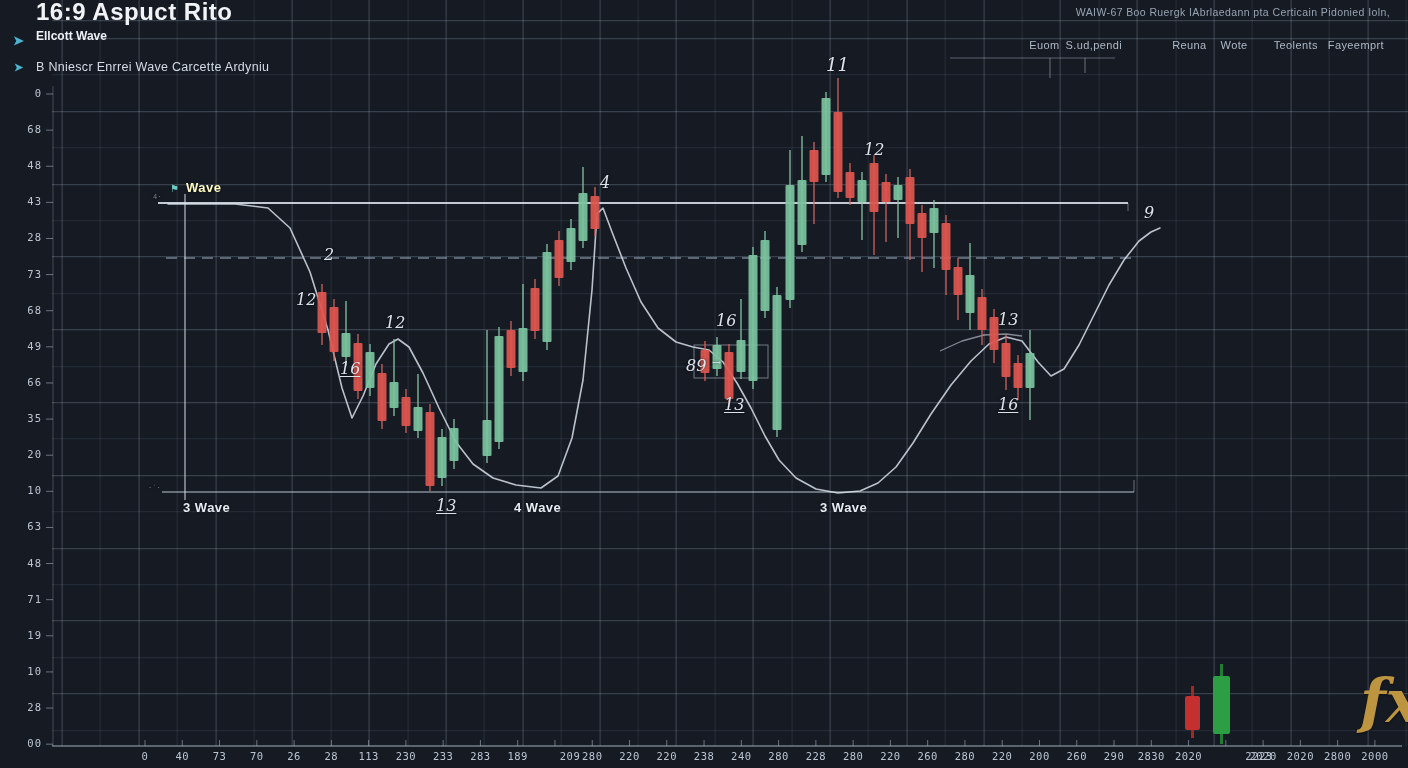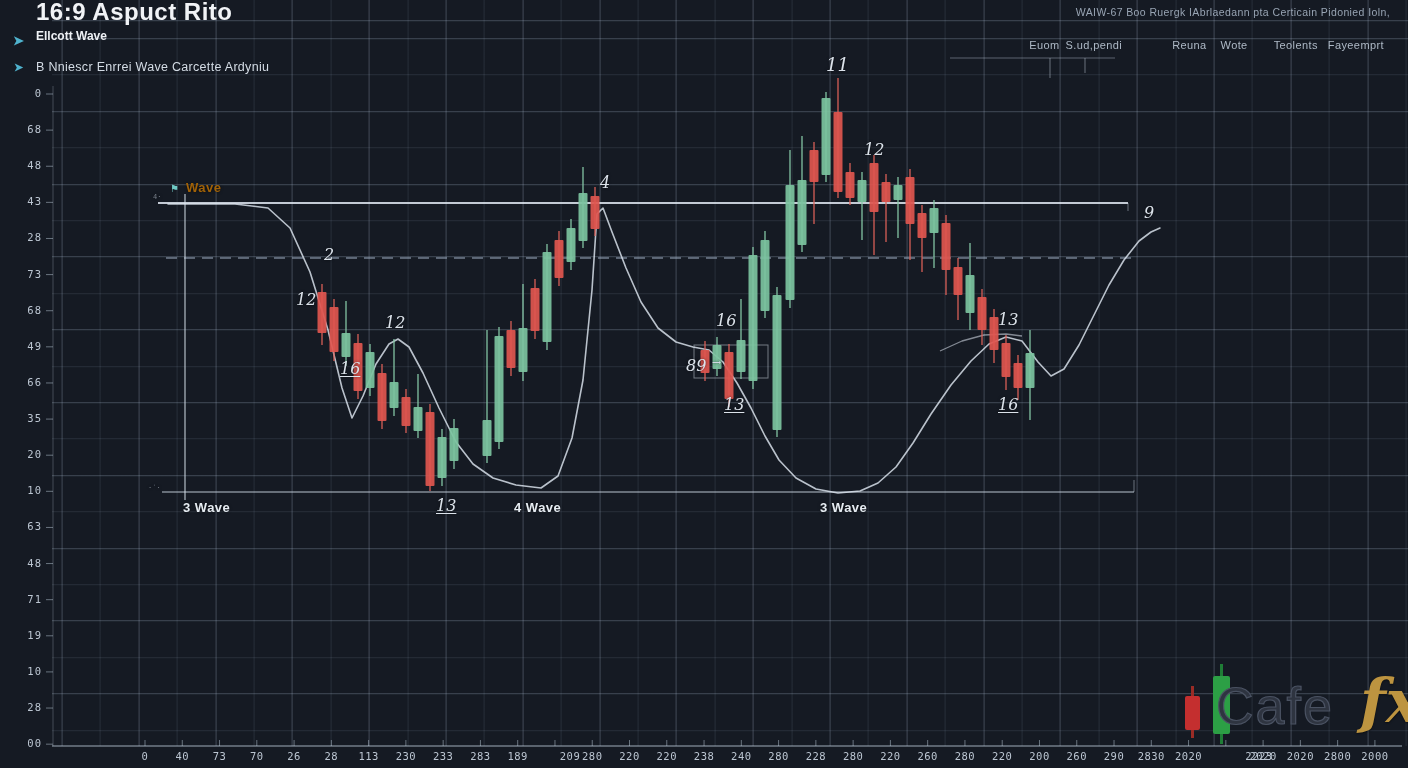--- a/index.html
+++ b/index.html
@@ -34,21 +34,21 @@
   .candle-r{fill:#e0564f;}  .candle-g{fill:#7cc3a0;}
   .wick-r{stroke:#dd6059;}  .wick-g{stroke:#86c9a7;}
   
   .wl{position:absolute;font-family:"DejaVu Serif",serif;font-style:italic;font-size:16px;
       color:#dce3eb;text-shadow:0 0 3px rgba(0,0,0,.6);}
   .wl.u{text-decoration:underline;text-underline-offset:2px;}
   .wl.big{font-size:18px;}
   .wl.arrow{font-size:11px;font-style:normal;color:#cfd8e2;}
   .wl.tiny{font-size:7px;font-style:normal;color:rgba(200,212,226,.55);font-family:"DejaVu Sans Mono",monospace;}
   .wl.legend{font-family:"Liberation Sans",sans-serif;font-style:normal;font-size:13px;
-             font-weight:700;color:#a16207;letter-spacing:.5px;}
+             font-weight:700;color:#fef9c3;letter-spacing:.5px;}
   .wl.wave{font-family:"Liberation Sans",sans-serif;font-style:normal;font-size:13px;
            font-weight:600;color:#e6ecf2;letter-spacing:.5px;}
   .wave-icon{position:absolute;left:170px;top:183px;font-size:10px;color:#6fc9c4;}
   
   #logo{position:absolute;left:1172px;top:652px;width:230px;height:100px;}
   .lg-wick{position:absolute;background:#9a2c26;width:3px;}
   .lg-wick.g{background:#1f7d36;}
   .lg-body{position:absolute;border-radius:2px;}
   .lg-cafe{position:absolute;left:44px;top:24px;font-size:52px;font-weight:400;
            color:#2e3440;-webkit-text-stroke:1.2px #4a5262;letter-spacing:2px;
@@ -337,15 +337,14 @@
     <span class="wl wave" style="left: 183px; top: 500px;">3 Wave</span>
     <span class="wl wave" style="left: 514px; top: 500px;">4 Wave</span>
     <span class="wl wave" style="left: 820px; top: 500px;">3 Wave</span>
   </div>
 
 <div id="logo">
   <div class="lg-wick" style="left:19px;top:34px;height:52px;"></div>
   <div class="lg-body" style="left:13px;top:44px;width:15px;height:34px;background:#c42f2f;"></div>
   <div class="lg-wick g" style="left:48px;top:12px;height:80px;"></div>
   <div class="lg-body" style="left:41px;top:24px;width:17px;height:58px;background:#2c9f45;"></div>
-  <div class="lg-cafe">Cafe</div>
   <div class="lg-fx">fx</div>
 </div>
 
 </body></html>

